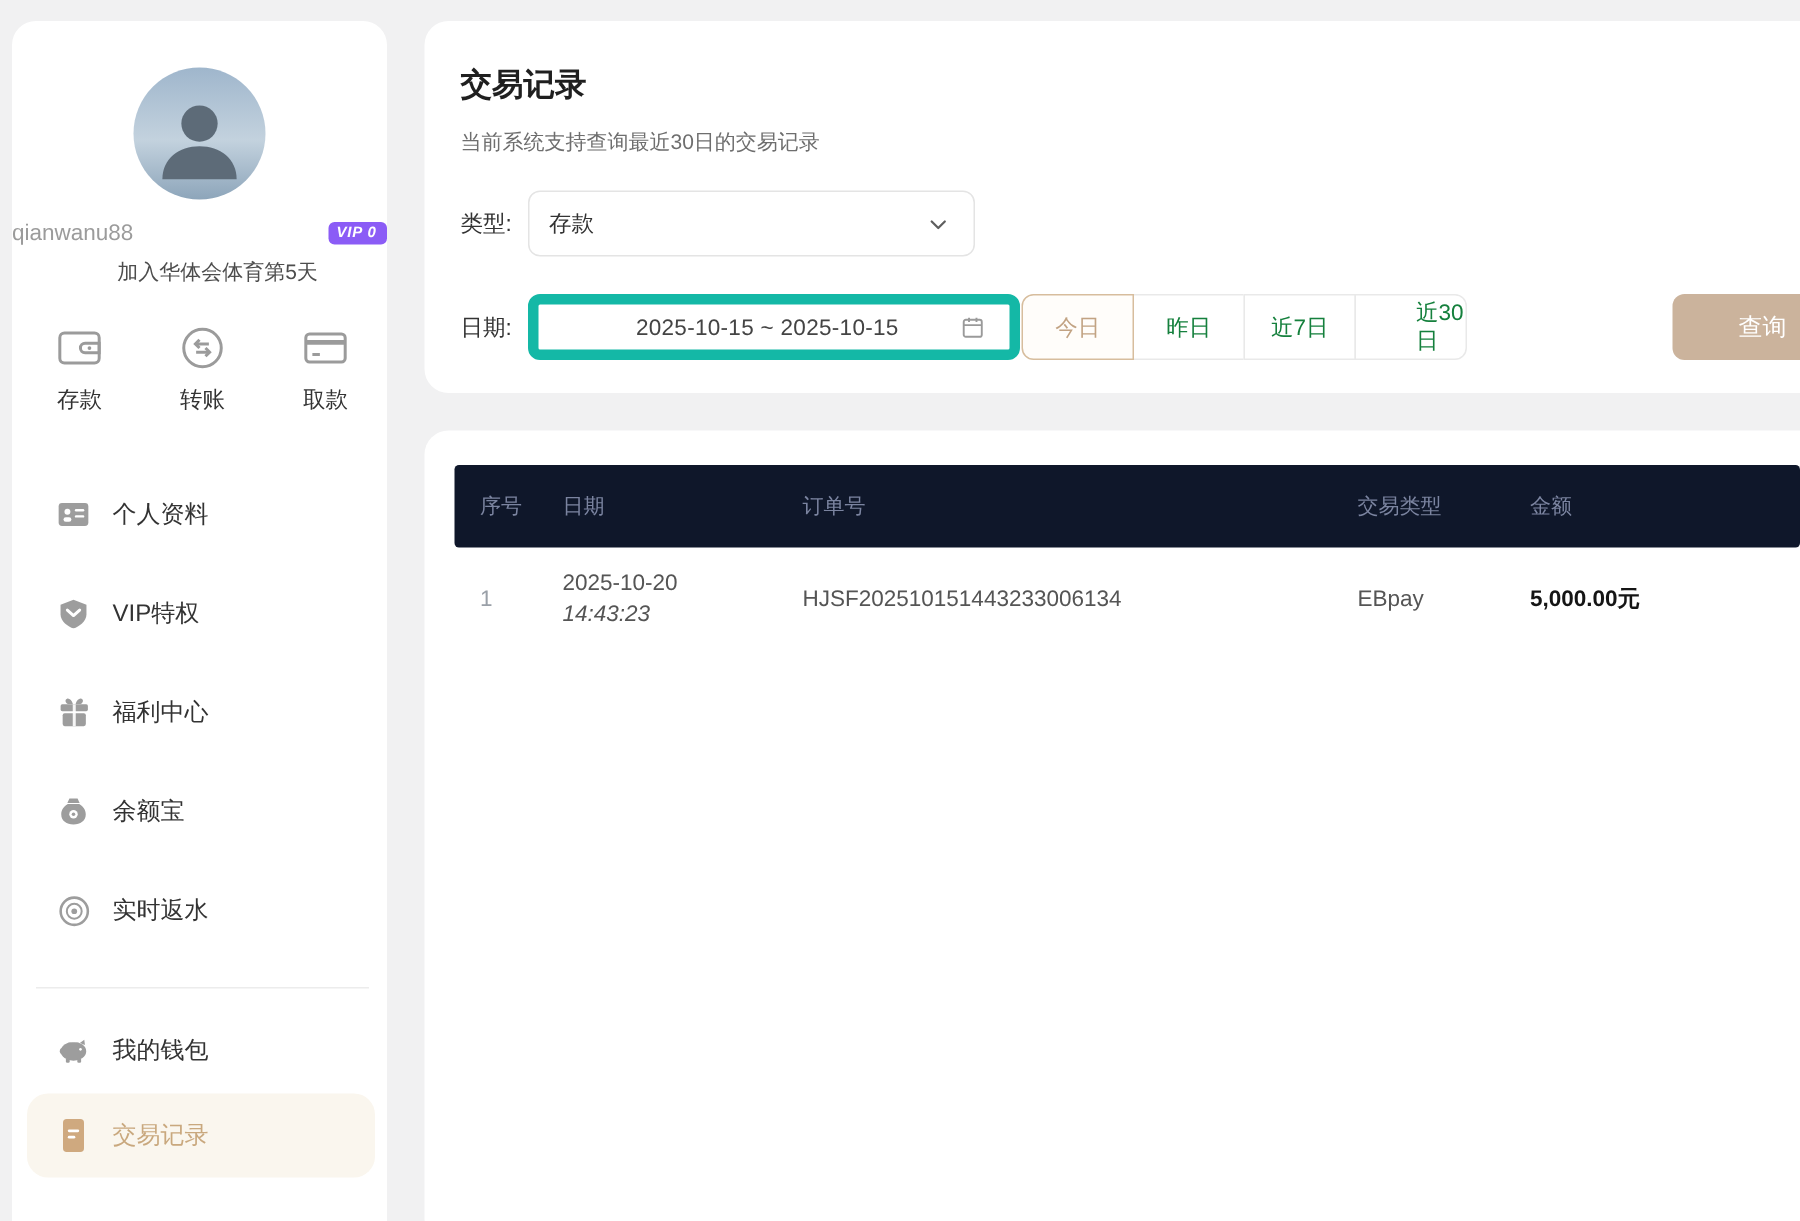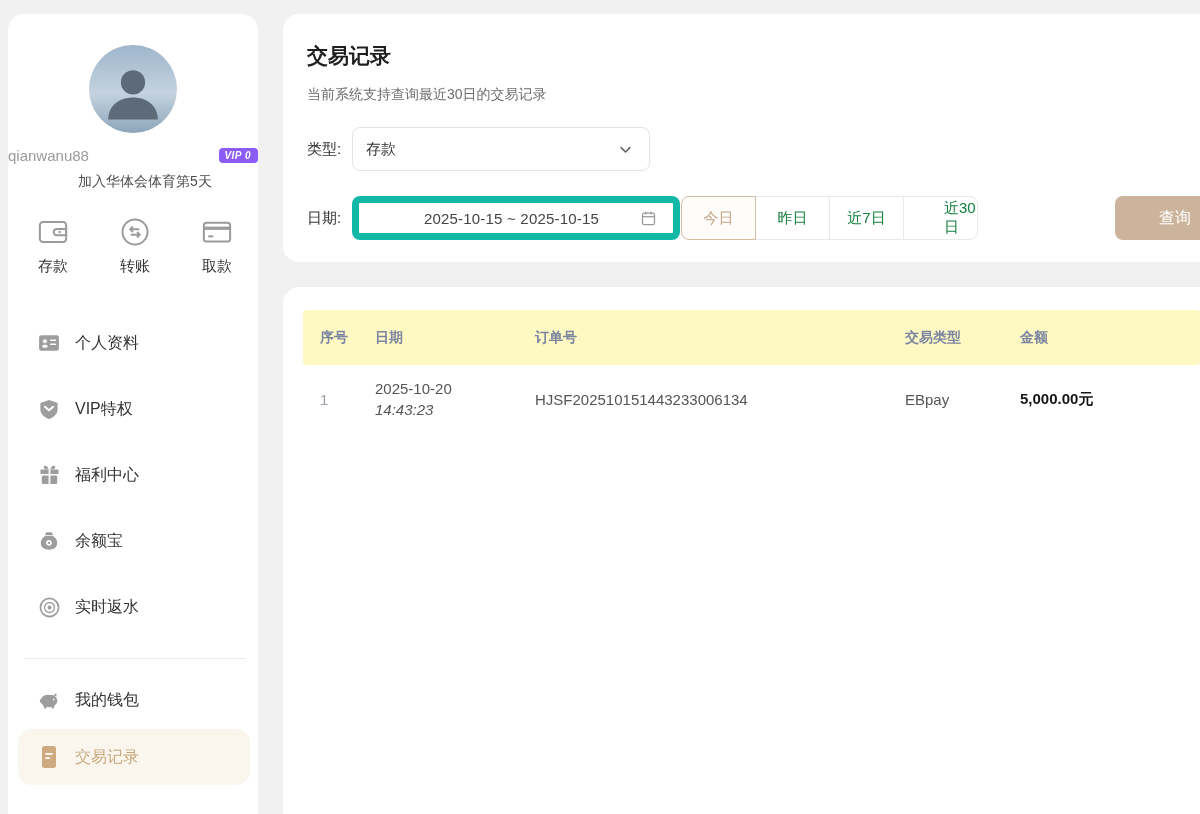--- a/index.html
+++ b/index.html
@@ -56,21 +56,21 @@
   .seg:first-child { margin-left:0; border-radius:8px 0 0 8px; }
   .seg:last-child { border-radius:0 8px 8px 0;padding-left:40px; }
   .seg.active { border:1px solid #d7bd9d; color:#c2a383; background:#fffdfa; z-index:1; border-radius:8px 0 0 8px; }
 
   .search-btn { position:absolute; left:832px; top:182px; width:120px; height:44px; background:#cbb39c; border:none;
                 border-radius:8px; color:#fff; font-size:16px; cursor:pointer; font-family:inherit; }
 
   
   .table-card { left:283px; top:287px; width:937px; height:541px; padding:23px 20px 0 20px; }
   .tgrid { display:grid; grid-template-columns:55px 160px 370px 115px 1fr; align-items:center; }
-  .thead { background:#fef9c3; border-radius:3px; height:55px; padding-left:17px;font-weight:bold; }
+  .thead { background:#0f172a; border-radius:3px; height:55px; padding-left:17px; }
   .thead .th { font-size:14px; color:#7b84a0; }
   .trow { padding-left:17px; min-height:68px; }
   .td { font-size:15px; color:#555; }
   .td.idx { color:#9aa0a8; }
   .td.dt .l2 { margin-top:4px;font-style:italic; }
   .td.amount { font-weight:bold; color:#151515; }
 </style>
 </head>
 <body>
 

